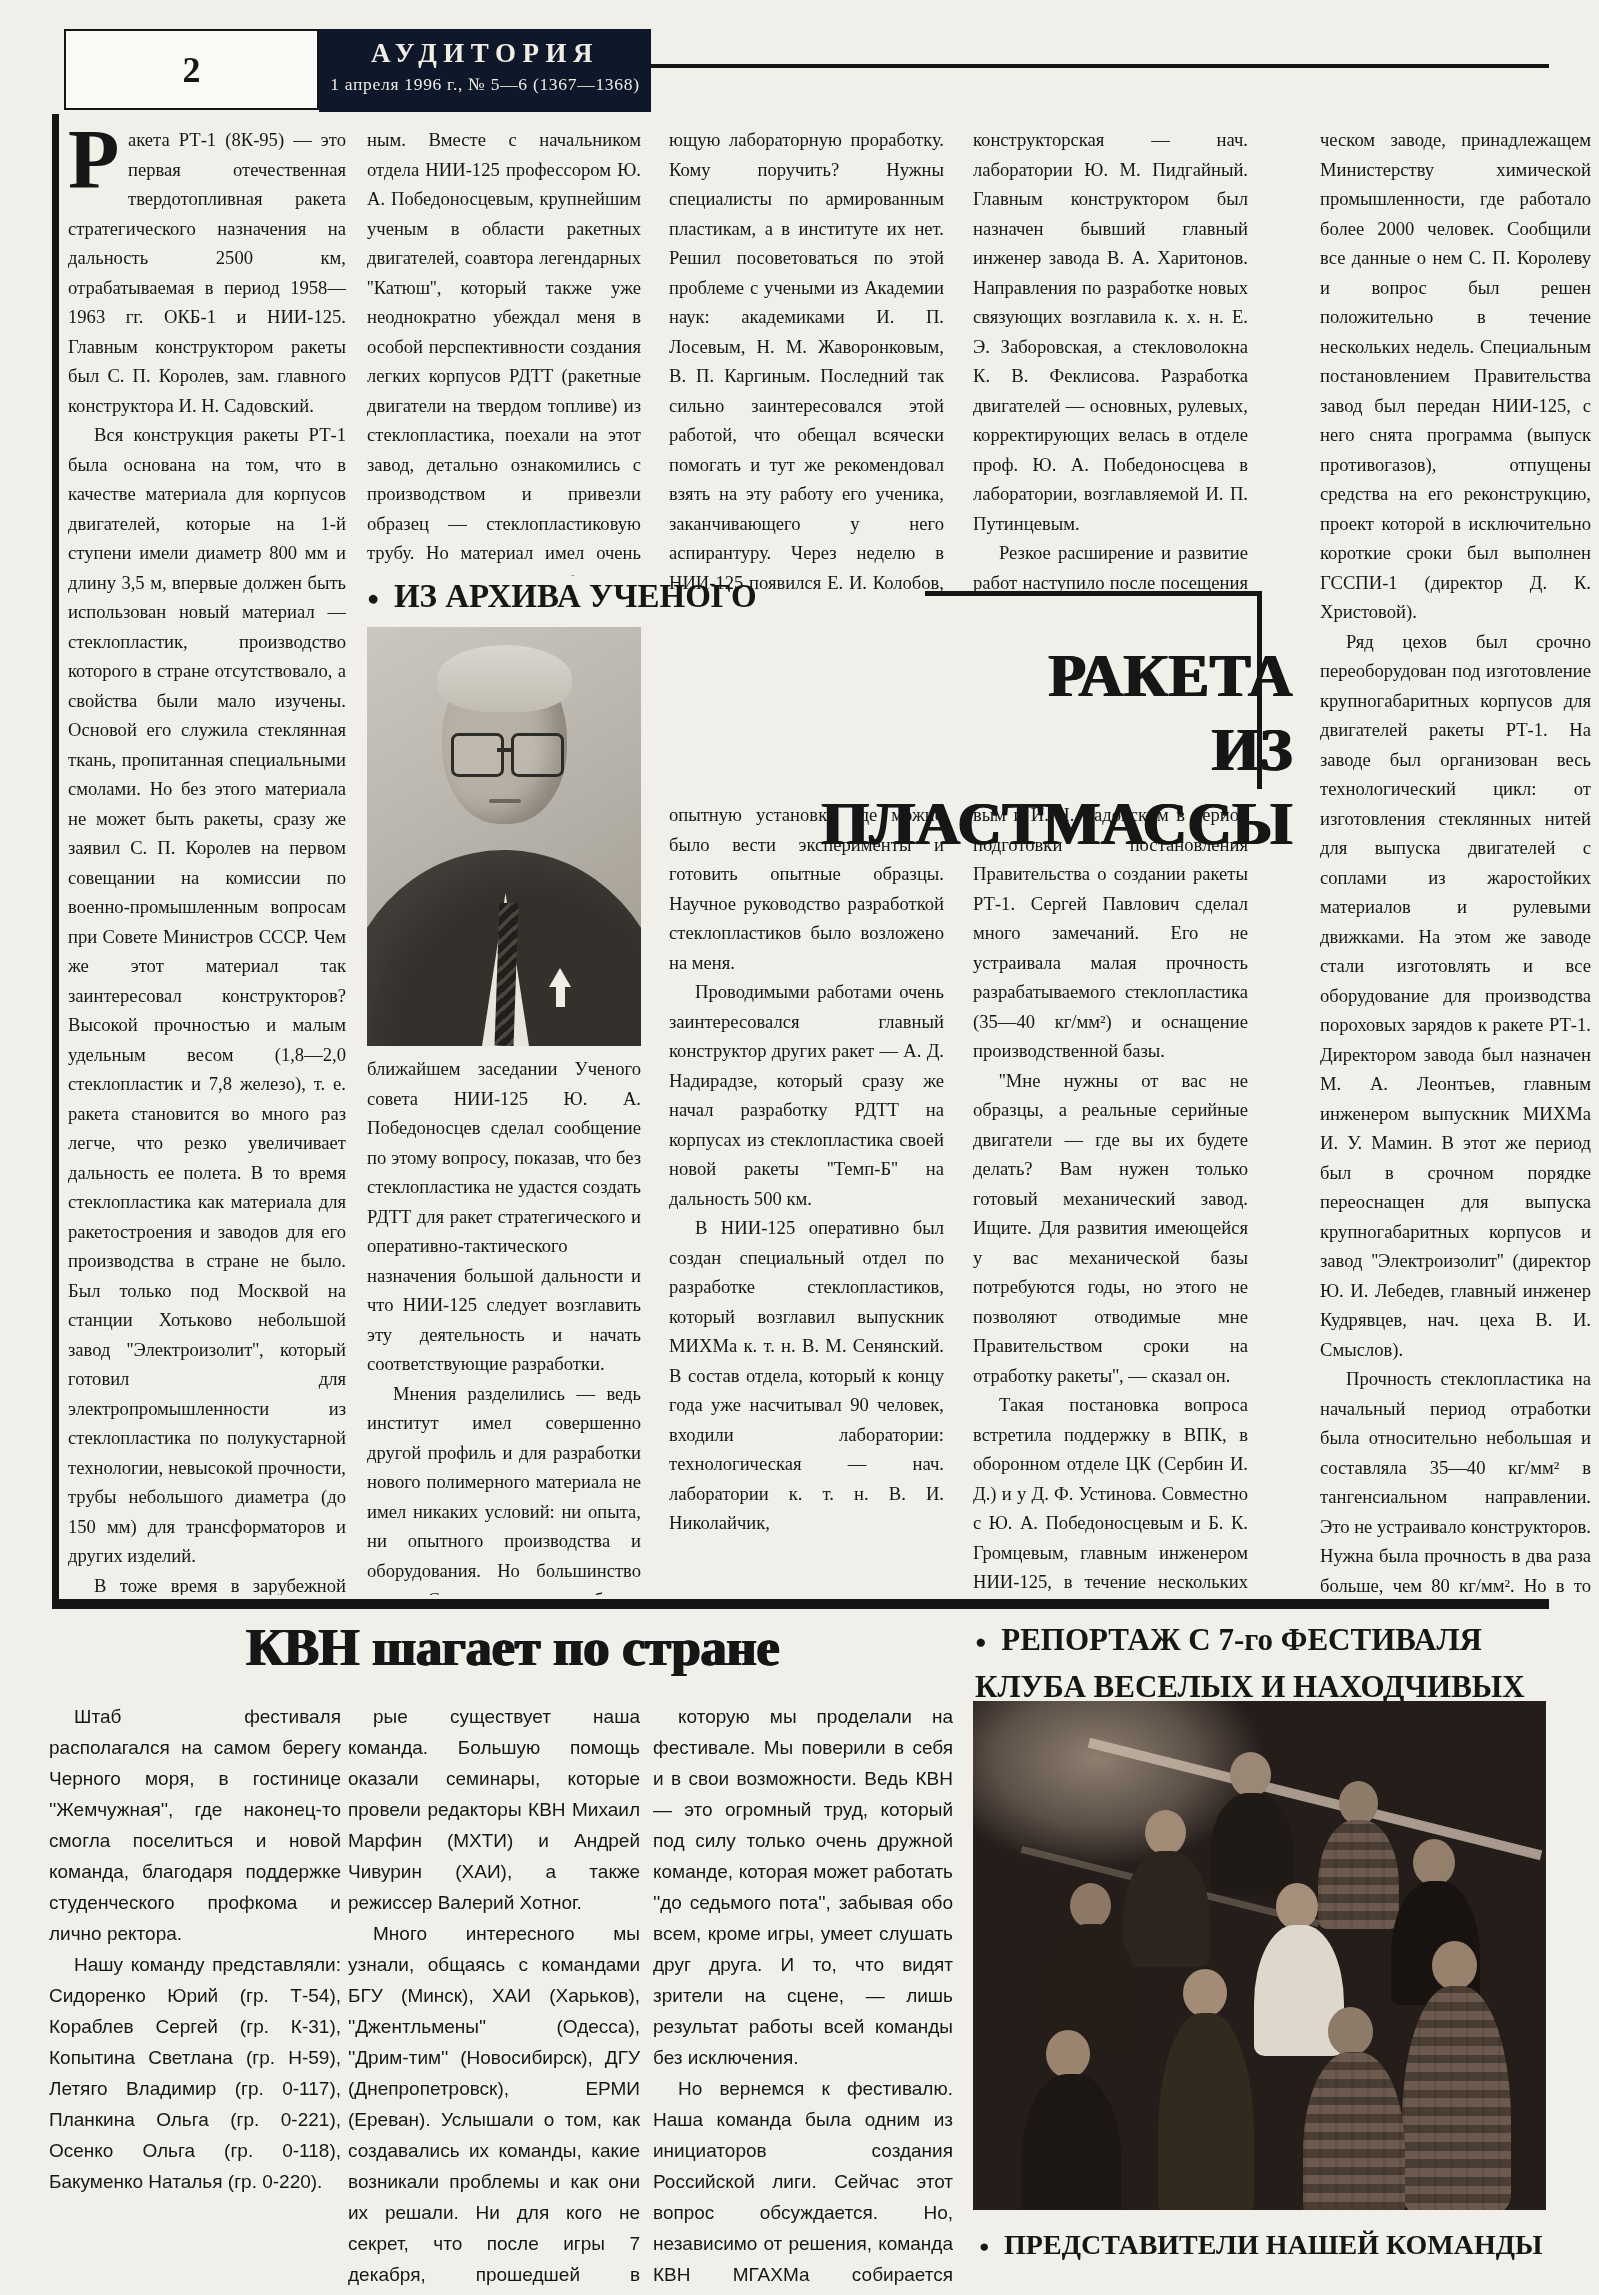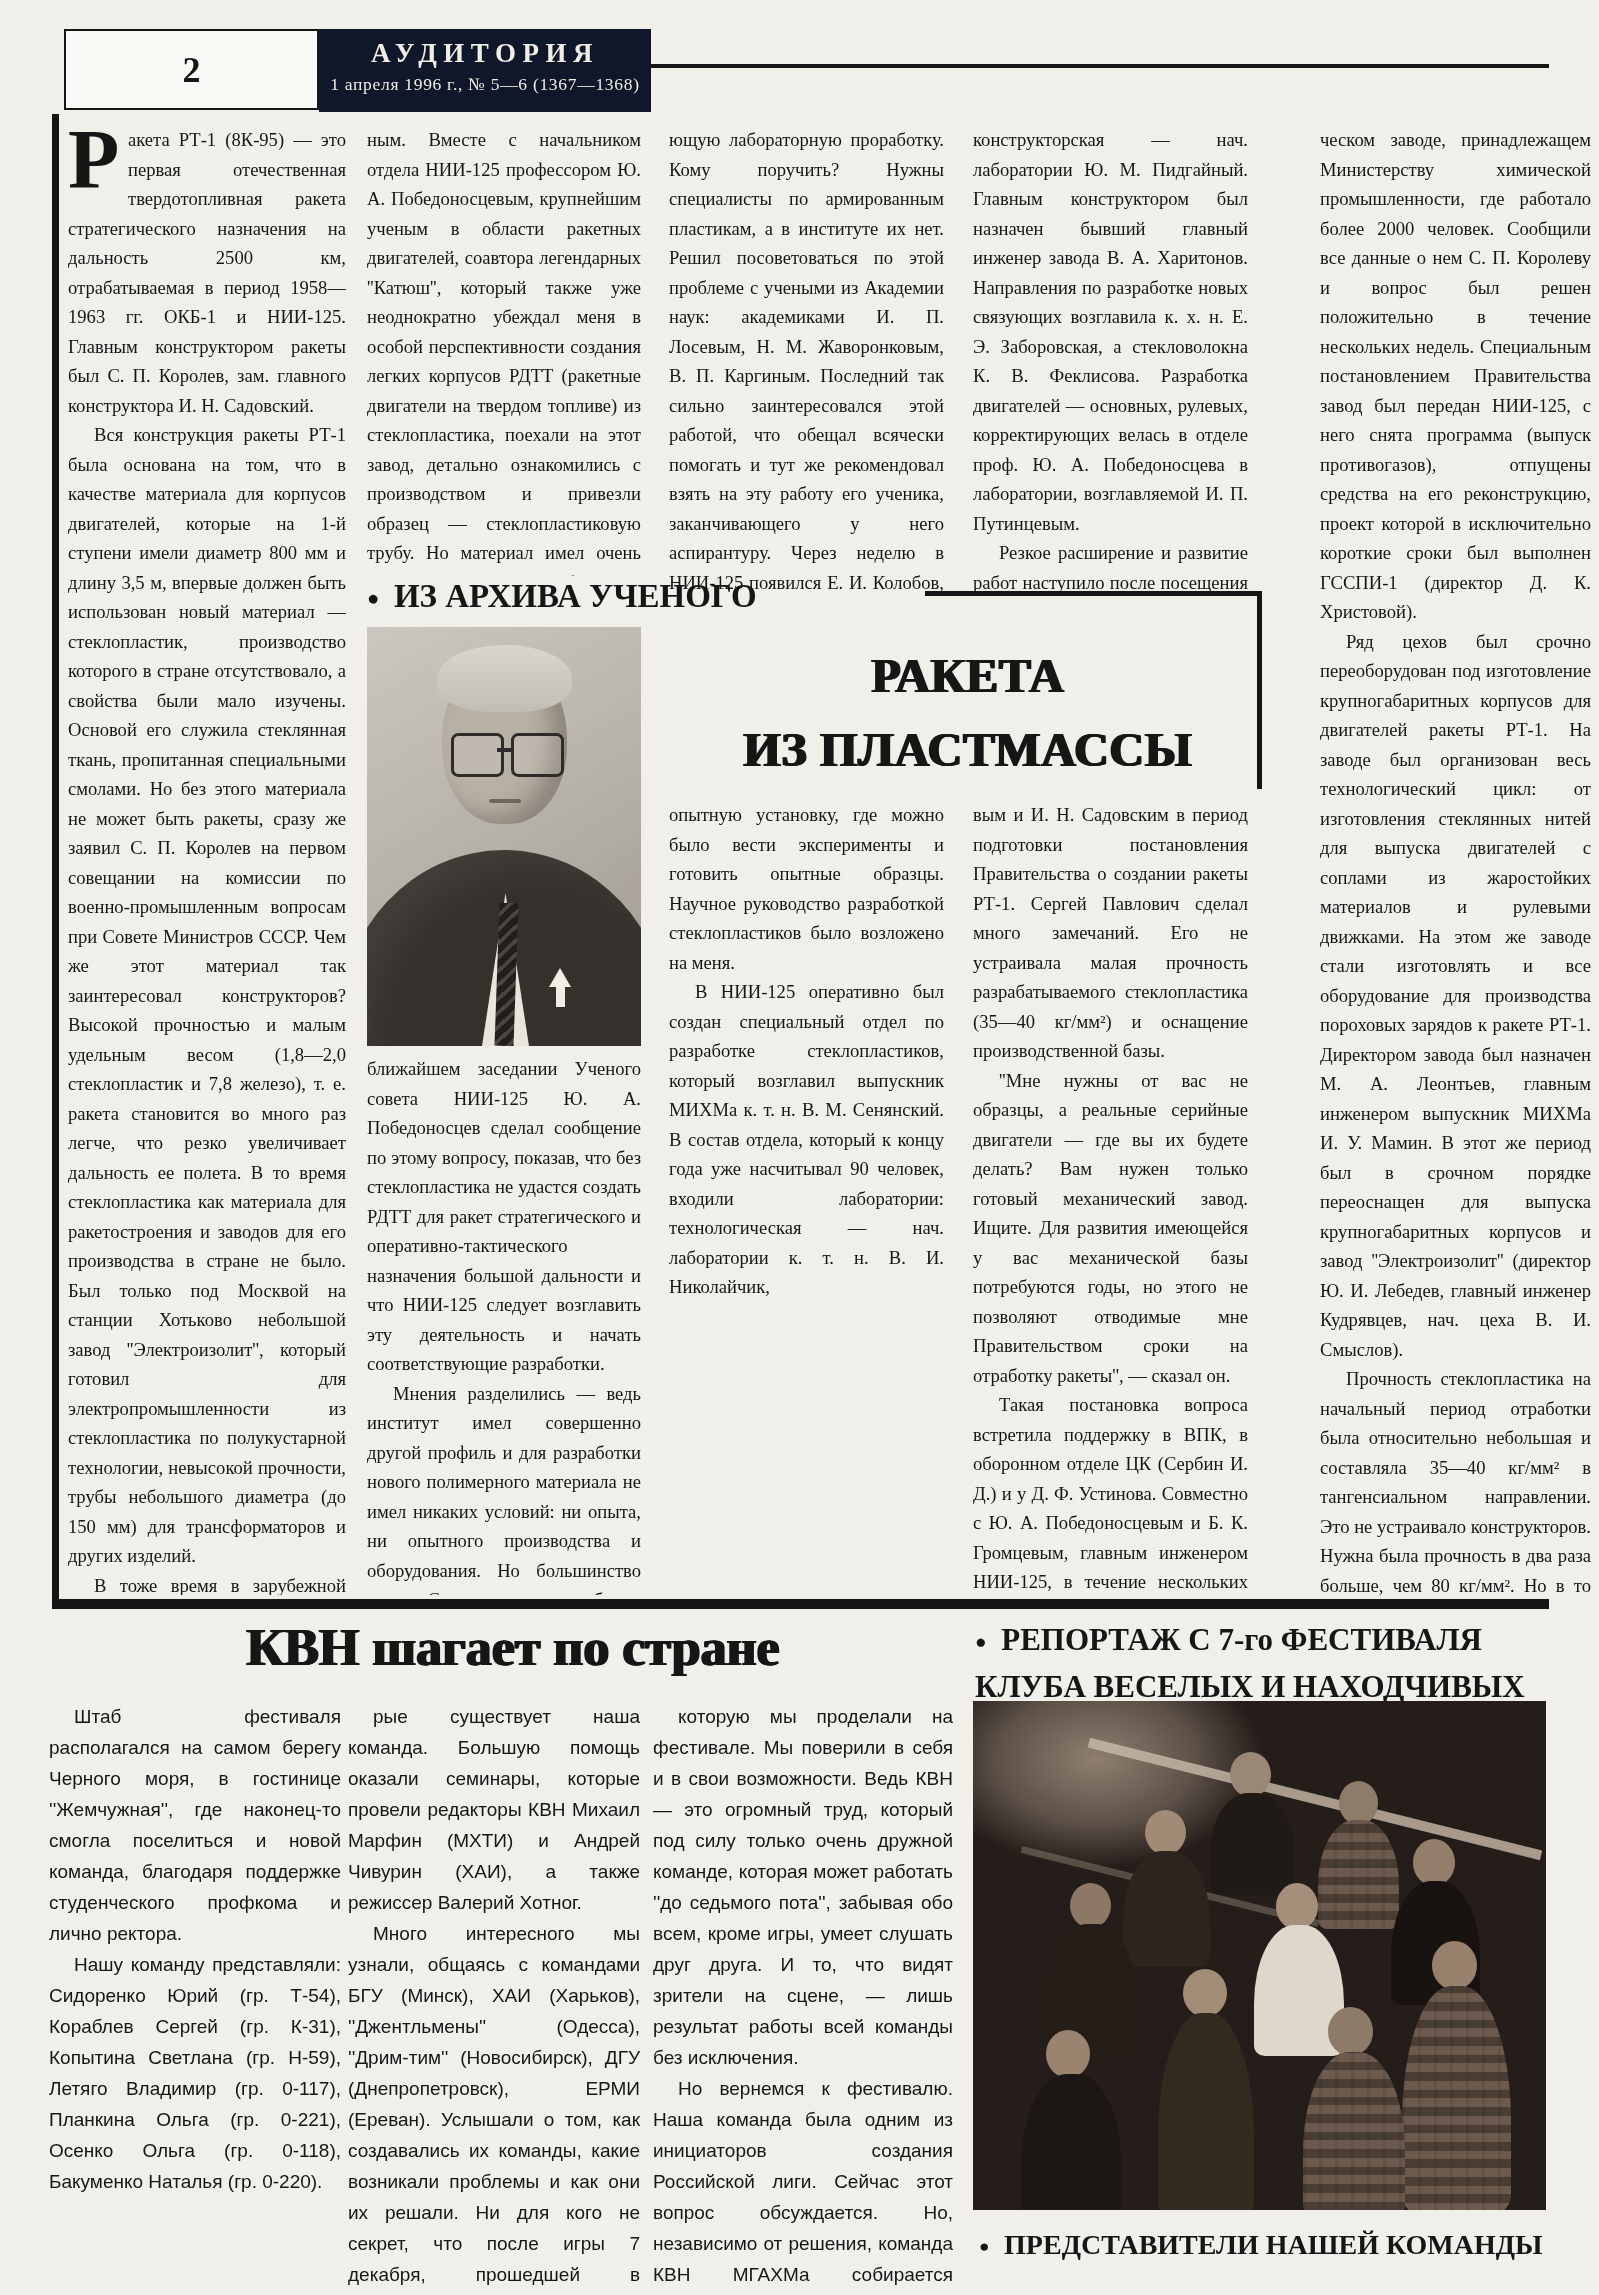--- a/index.html
+++ b/index.html
@@ -30,22 +30,22 @@
   .c3b{left:669px;top:800px;width:275px;height:795px;}
   .c4a{left:973px;top:125px;width:275px;height:480px;}
   .c4b{left:973px;top:800px;width:275px;height:795px;}
   .c5{left:1320px;top:125px;width:271px;height:1471px;}
   
   .arch-head{left:367px;top:578px;width:589px;height:42px;font-weight:bold;font-size:33px;white-space:nowrap;}
   .bullet{display:inline-block;font-size:0.62em;vertical-align:0.12em;margin-right:14.6px;}
   .arch-rule{left:925px;top:591px;width:336px;height:5.1px;background:#151515;}
   .arch-corner{left:1257px;top:591px;width:5.1px;height:198px;background:#151515;}
   
-  .title-block{left:687px;top:639px;width:562px;height:153px;text-align:center;
-    font-weight:bold;font-size:48px;line-height:74px;letter-spacing:0.7px;
+  .title-block{left:731px;top:639px;width:562px;height:153px;text-align:right;
+    font-weight:bold;font-size:61px;line-height:74px;letter-spacing:0.7px;
     text-shadow:1.1px 0 0 currentColor, -1.1px 0 0 currentColor;}
   
   .photo1{left:367px;top:627px;width:274px;height:419px;overflow:hidden;
     background:linear-gradient(150deg,#cbc7c0 0%,#b4afa6 55%,#9d978c 100%);}
   .p1-head{position:absolute;left:75px;top:28px;width:125px;height:169px;border-radius:50% 50% 46% 46%;
     background:#b7b0a4;box-shadow:inset -16px -7.3px 22px rgba(60,55,48,.35);}
   .p1-hair{position:absolute;left:70px;top:17.5px;width:135px;height:67px;border-radius:50% 50% 40% 40%;
     background:linear-gradient(#d9d6cf,#c2bdb2);}
   .p1-lens{position:absolute;width:47px;height:38px;border:3.6px solid #2e2c29;border-radius:7.3px;
     background:rgba(255,255,255,.12);top:106px;}
@@ -142,20 +142,21 @@
     <p class="noindent">ющую лабораторную проработку. Кому поручить? Нужны специалисты по армированным пластикам, а в институте их нет. Решил посоветоваться по этой проблеме с учеными из Академии наук: академиками И. П. Лосевым, Н. М. Жаворонковым, В. П. Каргиным. Последний так сильно заинтересовался этой работой, что обещал всячески помогать и тут же рекомендовал взять на эту работу его ученика, заканчивающего у него аспирантуру. Через неделю в НИИ-125 появился Е. И. Колобов, который в течение нескольких недель создал</p>
   </div>
 
   <div class="abs title-block">
     <div>РАКЕТА</div>
     <div>ИЗ ПЛАСТМАССЫ</div>
   </div>
 
   <div class="abs ser c3b">
     <p class="noindent">опытную установку, где можно было вести эксперименты и готовить опытные образцы. Научное руководство разработкой стеклопластиков было возложено на меня.</p>
+    <p>Проводимыми работами очень заинтересовался главный конструктор других ракет — А. Д. Надирадзе, который сразу же начал разработку РДТТ на корпусах из стеклопластика своей новой ракеты ''Темп-Б'' на дальность 500 км.</p>
     <p>В НИИ-125 оперативно был создан специальный отдел по разработке стеклопластиков, который возглавил выпускник МИХМа к. т. н. В. М. Сенянский. В состав отдела, который к концу года уже насчитывал 90 человек, входили лаборатории: технологическая — нач. лаборатории к. т. н. В. И. Николайчик,</p>
   </div>
 
   <div class="abs ser c4a">
     <p class="noindent">конструкторская — нач. лаборатории Ю. М. Пидгайный. Главным конструктором был назначен бывший главный инженер завода В. А. Харитонов. Направления по разработке новых связующих возглавила к. х. н. Е. Э. Заборовская, а стекловолокна К. В. Феклисова. Разработка двигателей — основных, рулевых, корректирующих велась в отделе проф. Ю. А. Победоносцева в лаборатории, возглавляемой И. П. Путинцевым.</p>
     <p>Резкое расширение и развитие работ наступило после посещения НИИ-125 С. П. Короле-</p>
   </div>
 
   <div class="abs ser c4b">
     <p class="noindent">вым и И. Н. Садовским в период подготовки постановления Правительства о создании ракеты РТ-1. Сергей Павлович сделал много замечаний. Его не устраивала малая прочность разрабатываемого стеклопластика (35—40 кг/мм²) и оснащение производственной базы.</p>

